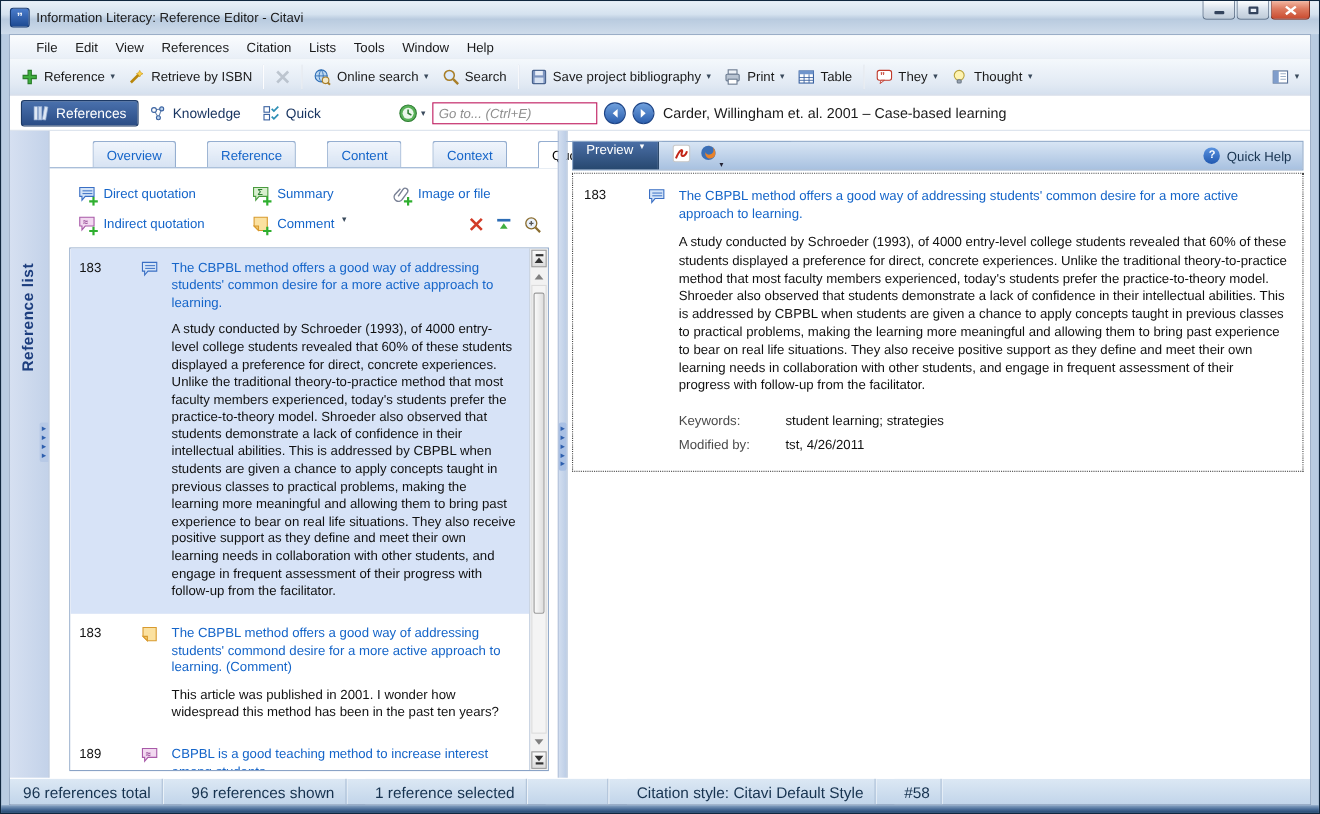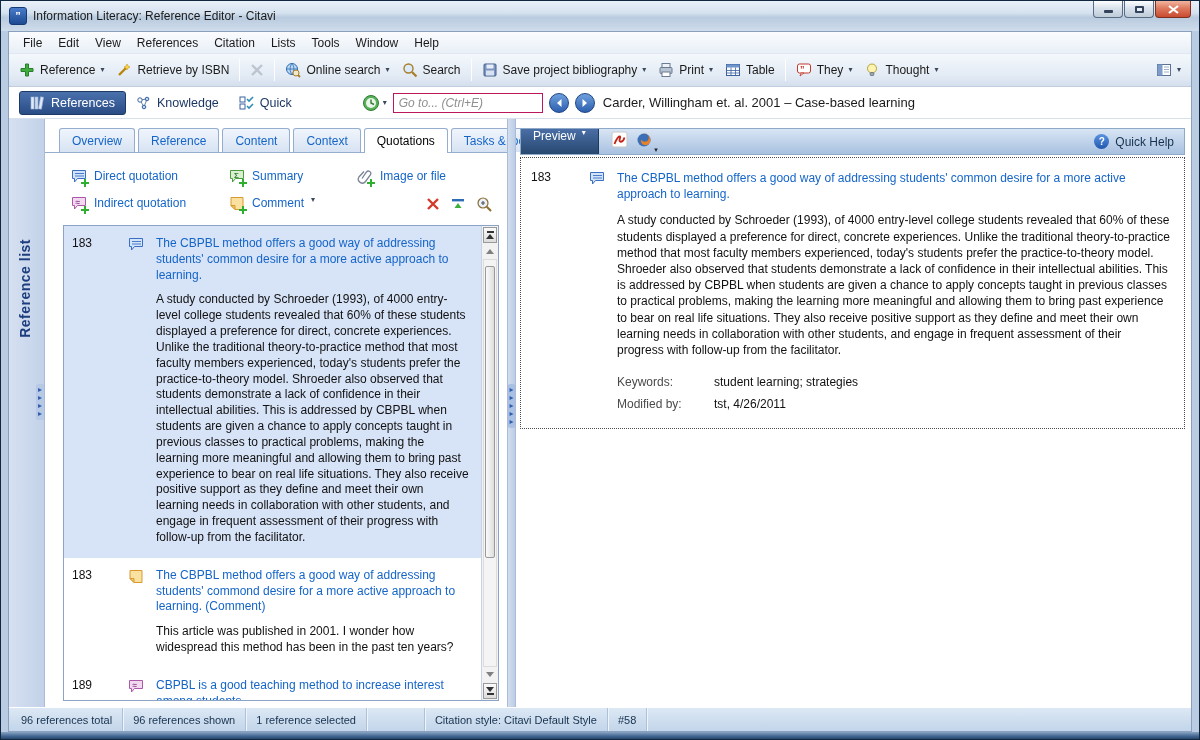--- a/index.html
+++ b/index.html
@@ -18,21 +18,21 @@
     background:linear-gradient(#fdfeff,#d9e2ec 45%,#bfcbd9); display:flex; align-items:center; justify-content:center; }
   .wbtn.close { width:36px; background:linear-gradient(#f2b5a0,#dd7a5f 45%,#c94b30); border-color:#7e3020; }
   .glyph-min { width:9px; height:3px; background:#33435c; border-radius:1px; margin-top:5px; }
   .glyph-max { width:9px; height:7px; border:2px solid #33435c; border-radius:1px; background:#e8eef6; }
 
   
   .client { flex:1; margin:0 7px; border:1px solid #8aa0bd; background:#fff; display:flex; flex-direction:column; min-height:0; }
   .bottom-edge { height:7px; background:linear-gradient(#8aa5c4,#476a96 55%,#24476e); }
 
   
-  .menubar { height:22px; background:linear-gradient(#fafcfe,#e9eff7); display:flex; align-items:center; padding-left:6px; border-bottom:1px solid #e2e8f1; }
+  .menubar { height:22px; background:linear-gradient(#fafcfe,#e9eff7); display:flex; align-items:center; padding-left:16px; border-bottom:1px solid #e2e8f1; }
   .menu-item { font-size:12px; color:#1a1a1a; padding:2px 8px; }
 
   
   .toolbar { height:33px; background:linear-gradient(#f4f8fc,#e2eaf4 70%,#d5e0ee); border-bottom:1px solid #c2cedf;
     display:flex; align-items:center; padding:0 4px; }
   .tbtn { display:flex; align-items:center; gap:5px; padding:3px 6px; font-size:12px; color:#1a1a1a; border-radius:2px; }
   .tbtn.disabled { opacity:.55; }
   .caret { font-size:8px; color:#3a4a5c; line-height:1; }
   .tsep { width:1px; height:22px; background:#b7c4d6; border-right:1px solid #fdfdfe; margin:0 4px; }
   .toolbar .spacer { flex:1; }
@@ -56,21 +56,21 @@
 
   .refstrip { width:36px; background:linear-gradient(90deg,#d6e0f1,#c3d2e9); border-right:1px solid #aabbd6; position:relative; flex:none; }
   .refstrip-label { position:absolute; top:120px; left:8px; writing-mode:vertical-lr; transform:rotate(180deg);
     font-size:14px; font-weight:bold; color:#1d3e7e; letter-spacing:.5px; }
   .strip-arrows { position:absolute; right:0; top:265px; width:8px; background:#b7c9e6; border-radius:2px 0 0 2px; padding:2px 0; text-align:center; }
   .arrowglyph { display:block; font-size:8px; line-height:8px; color:#2e5fae; }
 
   .leftpane { width:462px; flex:none; display:flex; flex-direction:column; padding-top:9px; min-height:0; }
   .tabs { display:flex; gap:3px; padding-left:14px; border-bottom:1px solid #95aed0; align-items:flex-end; }
   .tab { padding:5px 12px 4px; font-size:12px; color:#1565c9; background:linear-gradient(#f0f5fc,#d7e3f3); border:1px solid #95aed0;
-    border-bottom:none; border-radius:3px 3px 0 0; white-space:nowrap; }
+    border-bottom:none; border-radius:3px 3px 0 0; white-space:nowrap;margin-left:25px; }
   .tab.active { background:#fff; color:#000; margin-bottom:-1px; padding-bottom:5px; }
 
   .qtoolbar { padding:10px 10px 6px 26px; }
   .qrow { display:flex; align-items:center; height:27px; }
   .qaction { display:flex; align-items:flex-start; gap:7px; font-size:12px; color:#1565c9; }
   .qc1 { width:158px; } .qc2 { width:128px; } .qc3 { flex:1; }
   .qtools-right { margin-left:auto; display:flex; align-items:center; gap:10px; padding-right:4px; }
 
   .qlist-outer { flex:1; margin:2px 8px 6px 18px; border:1px solid #8aa3c6; display:flex; min-height:0; }
   .qlist { flex:1; overflow:hidden; background:#fff; }
@@ -115,21 +115,21 @@
   .ptitle { color:#1565c9; margin-bottom:10px; }
   .pbody { color:#111; }
   .pmeta { margin-top:16px; }
   .meta-row { display:flex; margin-bottom:6px; font-size:12px; }
   .meta-label { width:97px; flex:none; color:#4a4a4a; }
   .meta-value { color:#111; }
   .pane-rest { flex:1; background:#fff; }
 
   
   .statusbar { height:24px; background:linear-gradient(#dce8f4,#c2d5ea); border-top:1px solid #fff; display:flex; 
-    font-size:11px; color:#16324f; flex:none; }
+    font-size:14px; color:#16324f; flex:none;gap:16px; }
   .sseg { height:100%; display:flex; align-items:center; padding:0 10px; border-right:1px solid #aec1d8; box-shadow:1px 0 0 #eef4fa; white-space:nowrap; }
   .sseg.first { padding-left:12px; }
   .sseg.empty { width:58px; }
   .sseg.last { border-right:none; box-shadow:none; flex:1; }
 </style>
 </head>
 <body>
 
 <div class="window">
 

